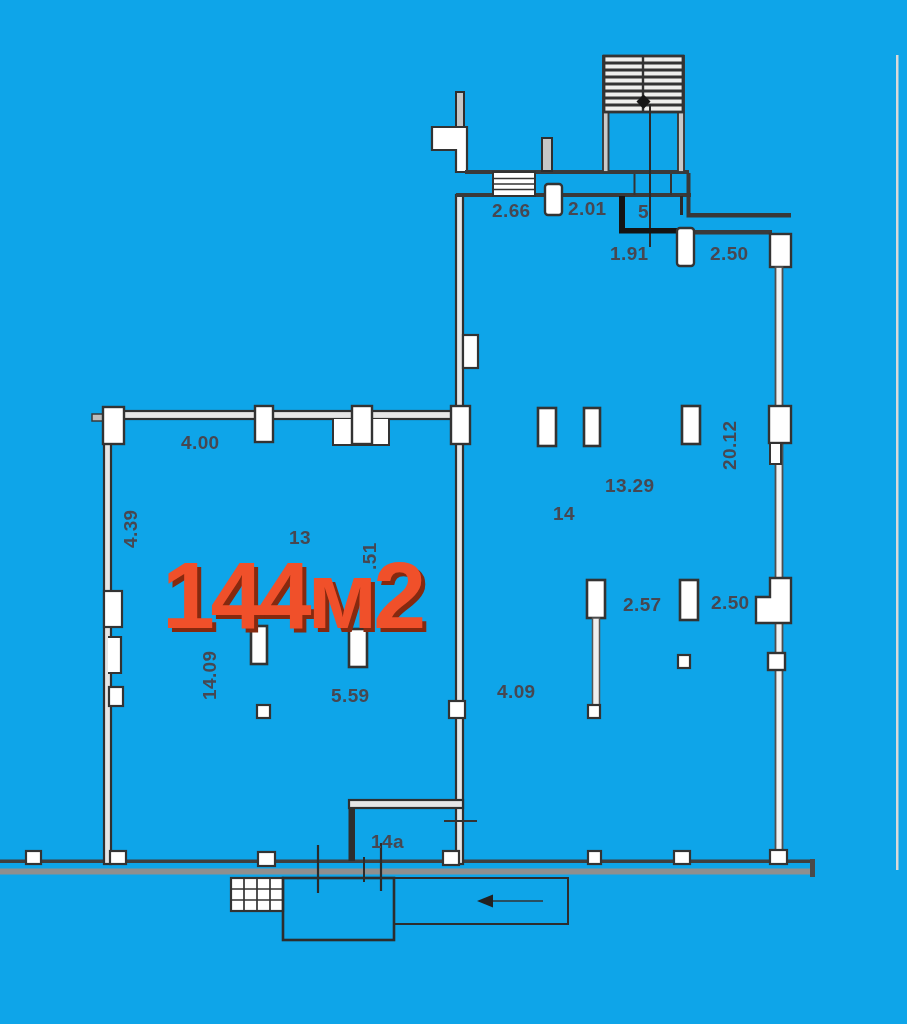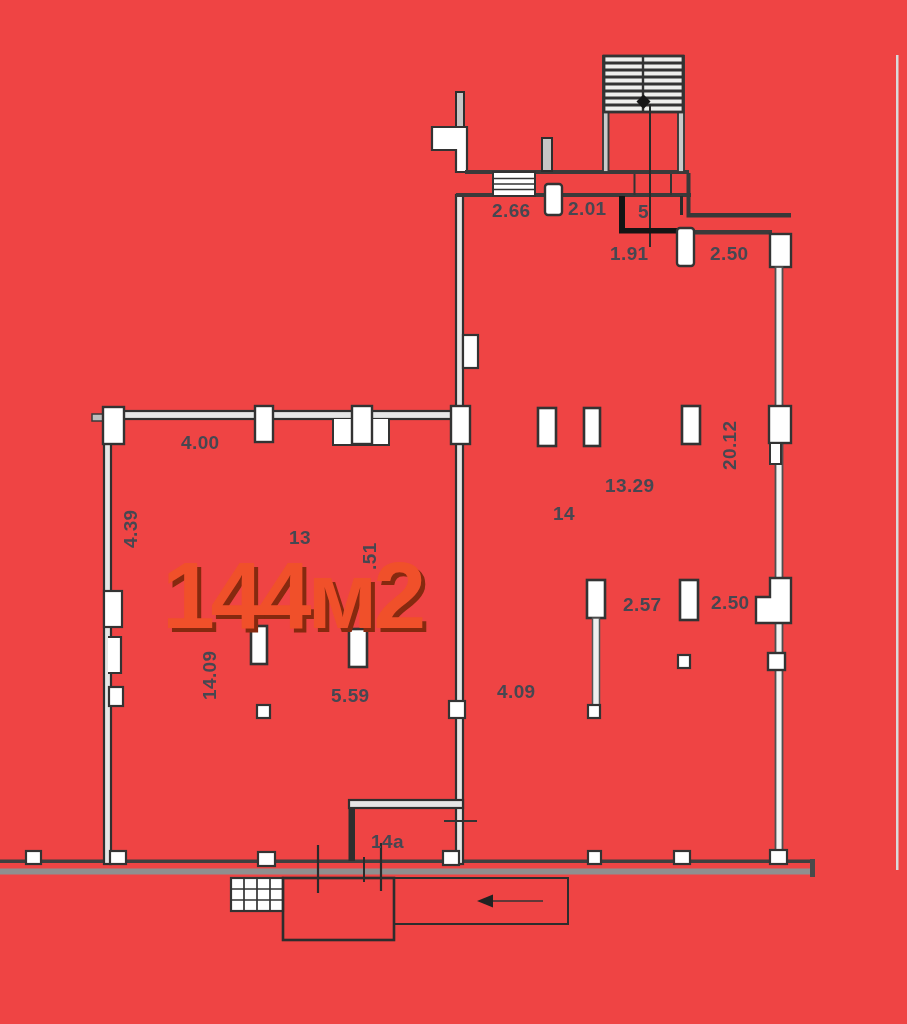--- a/index.html
+++ b/index.html
@@ -1,16 +1,16 @@
 <!DOCTYPE html>
 <html><head>
 <meta charset="utf-8">
 <style>
   html,body{margin:0;padding:0;background:#f9f8f6;}
-  .wrap{width:907px;height:1024px;position:relative;overflow:hidden;background:#ef4444;}
+  .wrap{width:907px;height:1024px;position:relative;overflow:hidden;background:#0ea5e9;}
   svg{display:block;}
   text{font-family:"Liberation Sans",sans-serif;}
   .dim{fill:#474751;font-size:19px;font-weight:bold;letter-spacing:0.4px;}
   .plan{filter:blur(0.7px);}
 </style>
 </head>
 <body>
 <div class="wrap">
 <svg class="plan" width="907" height="1024" viewBox="0 0 907 1024">
 

